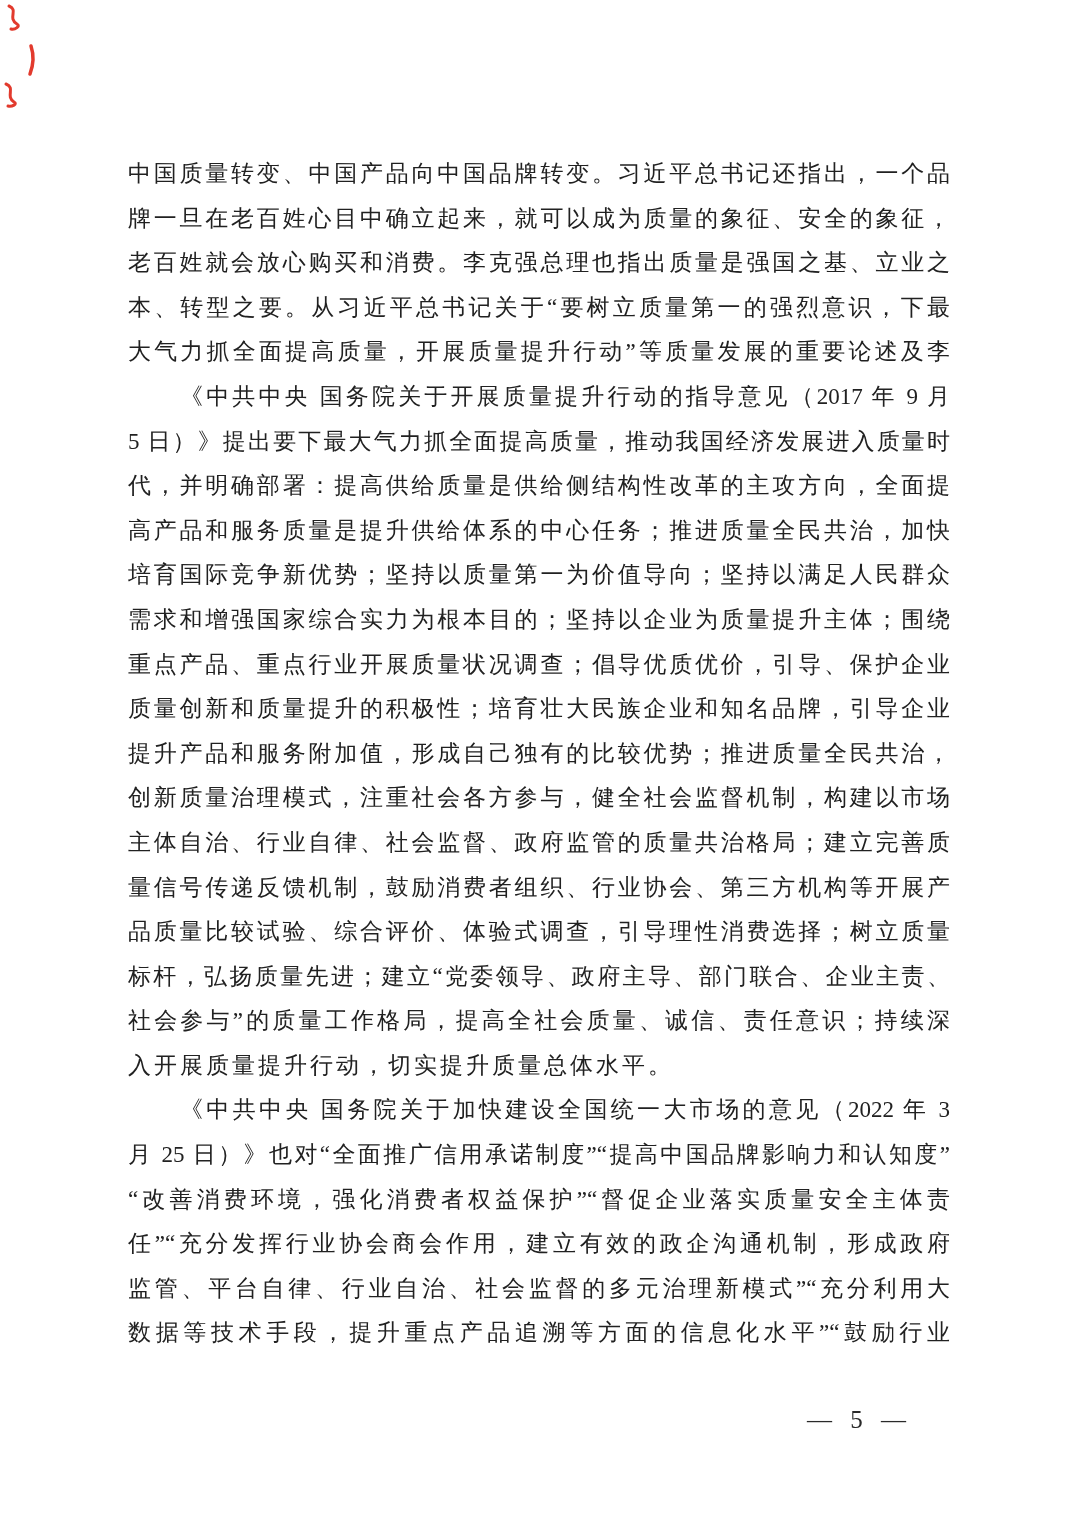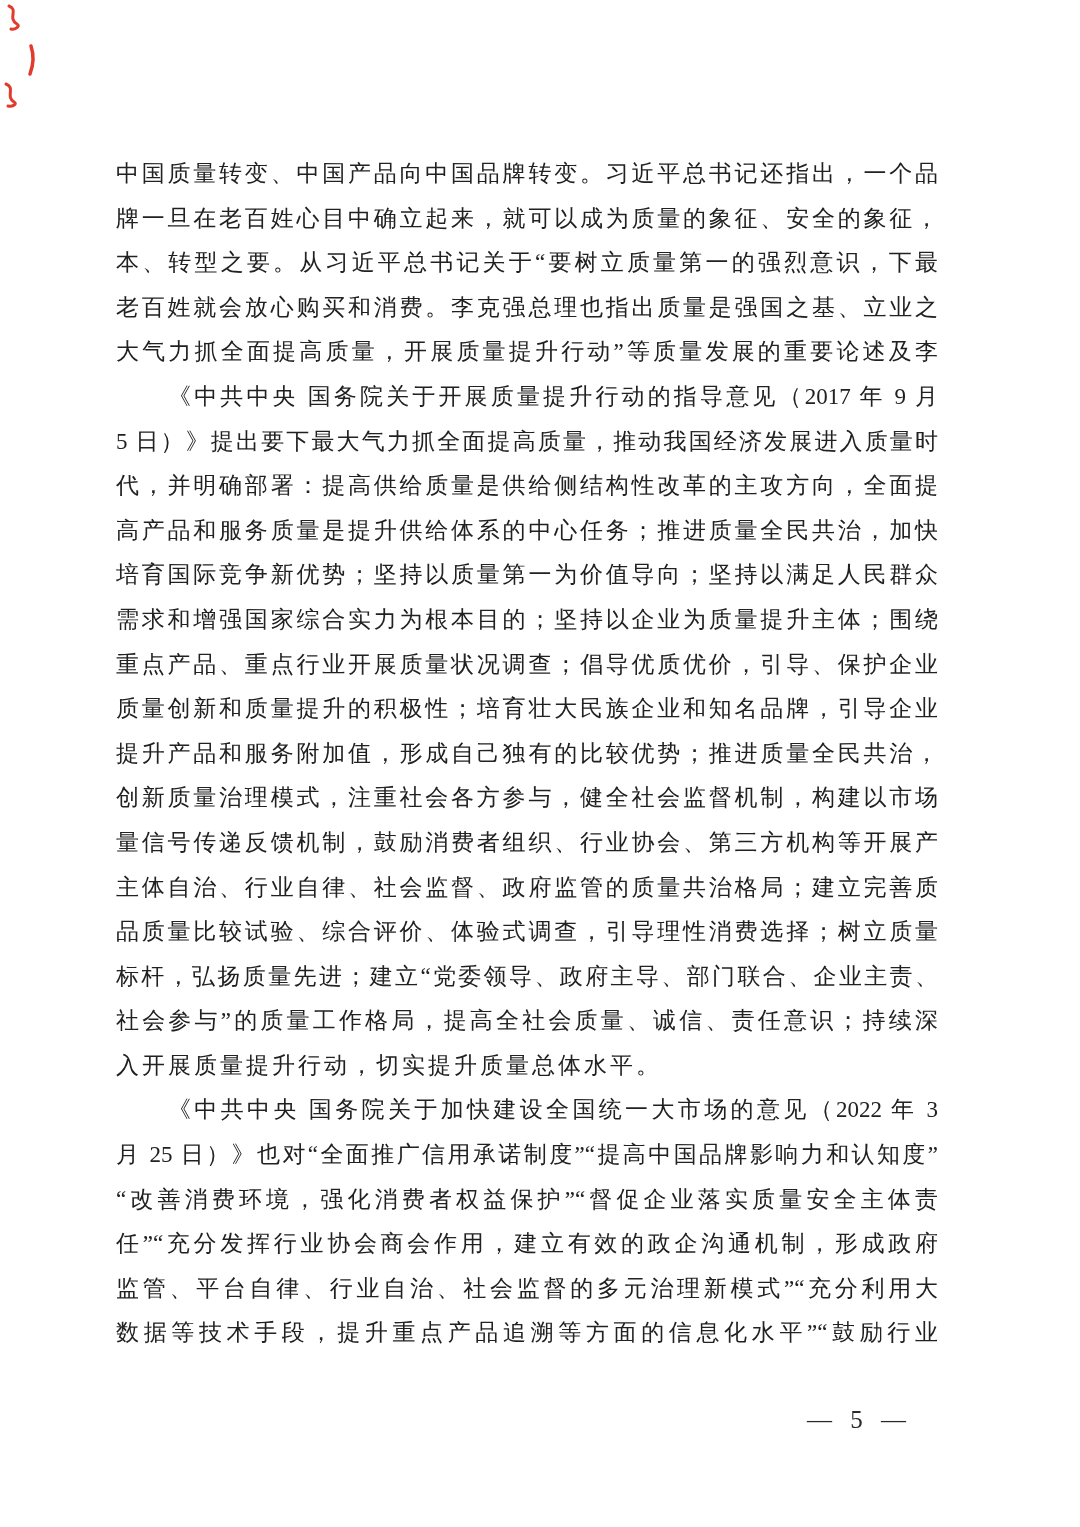--- a/index.html
+++ b/index.html
@@ -17,21 +17,21 @@
   }
   .red-marks {
     position: absolute;
     left: 0;
     top: 0;
     width: 60px;
     height: 120px;
   }
   .text-block {
     position: absolute;
-    left: 116px;
+    left: 128px;
     top: 152px;
     width: 822px;
   }
   .line {
     width: 822px;
     height: 44.6px;
     line-height: 44.6px;
     font-size: 23px;
     color: #212121;
     text-align: justify;
@@ -70,35 +70,35 @@
 
   <svg class="red-marks" viewBox="0 0 60 120" xmlns="http://www.w3.org/2000/svg">
     <path d="M9,6 C19,10 7,18 17,24 C21,26 15,30 11,29" fill="none" stroke-width="3" stroke-linecap="round" stroke="#e23a2d"></path>
     <path d="M31,46 C34,55 33,66 30,74" fill="none" stroke-width="3.5" stroke-linecap="round" stroke="#e23a2d"></path>
     <path d="M6,84 C16,88 5,96 14,102 C18,104 12,107 8,106" fill="none" stroke-width="3" stroke-linecap="round" stroke="#e23a2d"></path>
   </svg>
 
   <div class="text-block">
     <div class="line">中国质量转变、中国产品向中国品牌转变。习近平总书记还指出，一个品</div>
     <div class="line">牌一旦在老百姓心目中确立起来，就可以成为质量的象征、安全的象征，</div>
+    <div class="line">老百姓就会放心购买和消费。李克强总理也指出质量是强国之基、立业之</div>
     <div class="line">本、转型之要。从习近平总书记关于“要树立质量第一的强烈意识，下最</div>
-    <div class="line">老百姓就会放心购买和消费。李克强总理也指出质量是强国之基、立业之</div>
     <div class="line">大气力抓全面提高质量，开展质量提升行动”等质量发展的重要论述及李</div>
     <div class="line indent">《中共中央 国务院关于开展质量提升行动的指导意见（2017 年 9 月</div>
     <div class="line">5 日）》提出要下最大气力抓全面提高质量，推动我国经济发展进入质量时</div>
     <div class="line">代，并明确部署：提高供给质量是供给侧结构性改革的主攻方向，全面提</div>
     <div class="line">高产品和服务质量是提升供给体系的中心任务；推进质量全民共治，加快</div>
     <div class="line">培育国际竞争新优势；坚持以质量第一为价值导向；坚持以满足人民群众</div>
     <div class="line">需求和增强国家综合实力为根本目的；坚持以企业为质量提升主体；围绕</div>
     <div class="line">重点产品、重点行业开展质量状况调查；倡导优质优价，引导、保护企业</div>
     <div class="line">质量创新和质量提升的积极性；培育壮大民族企业和知名品牌，引导企业</div>
     <div class="line">提升产品和服务附加值，形成自己独有的比较优势；推进质量全民共治，</div>
     <div class="line">创新质量治理模式，注重社会各方参与，健全社会监督机制，构建以市场</div>
+    <div class="line">主体自治、行业自律、社会监督、政府监管的质量共治格局；建立完善质</div>
     <div class="line">量信号传递反馈机制，鼓励消费者组织、行业协会、第三方机构等开展产</div>
-    <div class="line">主体自治、行业自律、社会监督、政府监管的质量共治格局；建立完善质</div>
     <div class="line">品质量比较试验、综合评价、体验式调查，引导理性消费选择；树立质量</div>
     <div class="line">标杆，弘扬质量先进；建立“党委领导、政府主导、部门联合、企业主责、</div>
     <div class="line">社会参与”的质量工作格局，提高全社会质量、诚信、责任意识；持续深</div>
     <div class="line short">入开展质量提升行动，切实提升质量总体水平。</div>
     <div class="line indent">《中共中央 国务院关于加快建设全国统一大市场的意见（2022 年 3</div>
     <div class="line">月 25 日）》也对“全面推广信用承诺制度”“提高中国品牌影响力和认知度”</div>
     <div class="line">“改善消费环境，强化消费者权益保护”“督促企业落实质量安全主体责</div>
     <div class="line">任”“充分发挥行业协会商会作用，建立有效的政企沟通机制，形成政府</div>
     <div class="line">监管、平台自律、行业自治、社会监督的多元治理新模式”“充分利用大</div>
     <div class="line">数据等技术手段，提升重点产品追溯等方面的信息化水平”“鼓励行业</div>

